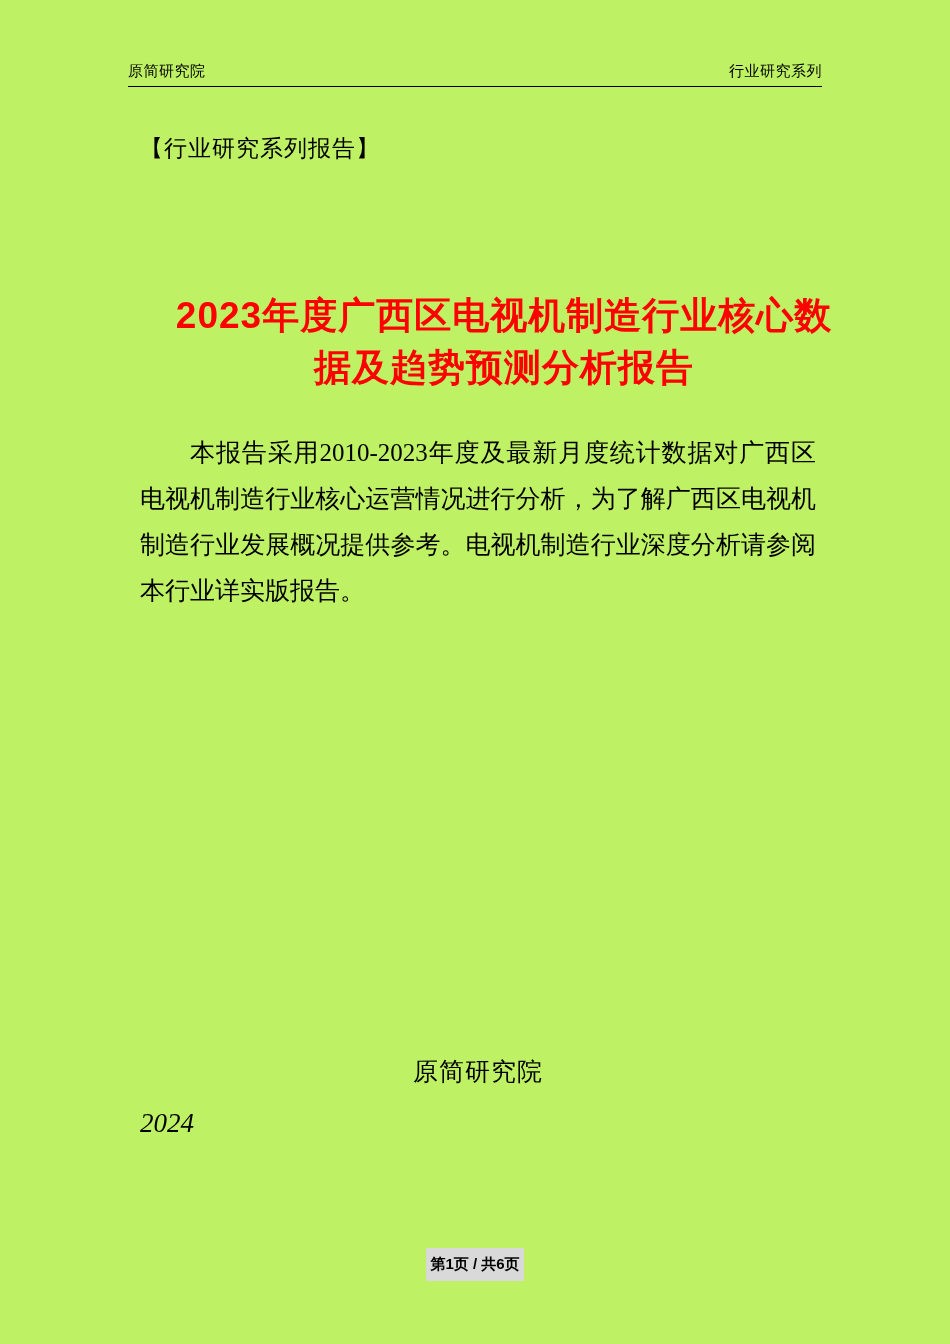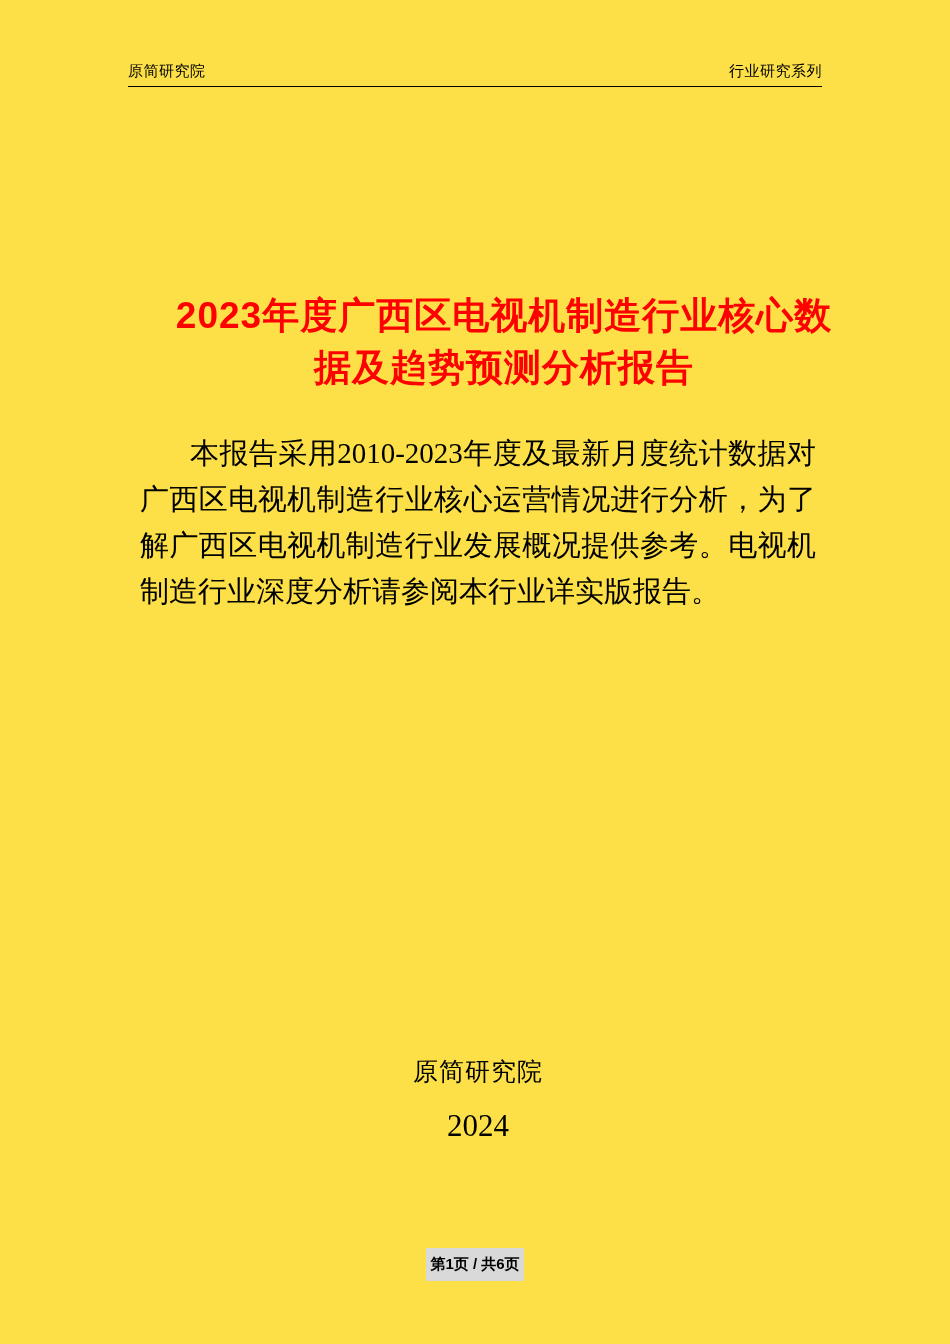--- a/index.html
+++ b/index.html
@@ -11,21 +11,21 @@
     width: 950px;
     height: 1344px;
     font-family: "Liberation Serif", serif;
     color: #000000;
     position: relative;
   }
   .page {
     position: relative;
     width: 950px;
     height: 1344px;
-    background: #fde047;
+    background: #bef264;
     box-sizing: border-box;
   }
 
   
   .header {
     position: absolute;
     left: 128px;
     top: 62px;
     width: 694px;
     display: flex;
@@ -68,21 +68,21 @@
     margin-left: 28px;
   }
 
   
   .abstract {
     position: absolute;
     left: 140px;
     top: 430px;
     width: 676px;
     font-family: "Liberation Serif", serif;
-    font-size: 29px;
+    font-size: 25px;
     line-height: 46px;
     text-align: justify;
     text-indent: 50px;
     color: #000000;
   }
 
   
   .publisher {
     position: absolute;
     left: 140px;
@@ -91,23 +91,23 @@
     text-align: center;
     font-family: "Liberation Serif", serif;
     font-size: 25px;
     letter-spacing: 1px;
   }
   .year {
     position: absolute;
     left: 140px;
     top: 1108px;
     width: 676px;
-    text-align: center;
     font-family: "Liberation Serif", serif;
-    font-size: 31px;
+    font-size: 27px;
+    font-style: italic;
   }
 
   
   .page-number {
     position: absolute;
     left: 0;
     top: 1248px;
     width: 950px;
     text-align: center;
     font-family: "Liberation Sans", sans-serif;
@@ -123,20 +123,21 @@
 </head>
 <body>
 
 <div class="page">
 
   <div class="header">
     <div class="header-left">原简研究院</div>
     <div class="header-right">行业研究系列</div>
   </div>
 
+  <div class="series-tag">【行业研究系列报告】</div>
 
   <div class="doc-title">2023年度广西区电视机制造行业核心数据及趋势预测分析报告</div>
 
   <div class="abstract">本报告采用2010-2023年度及最新月度统计数据对广西区电视机制造行业核心运营情况进行分析，为了解广西区电视机制造行业发展概况提供参考。电视机制造行业深度分析请参阅本行业详实版报告。</div>
 
   <div class="publisher">原简研究院</div>
 
   <div class="year">2024</div>
 
   <div class="page-number">

